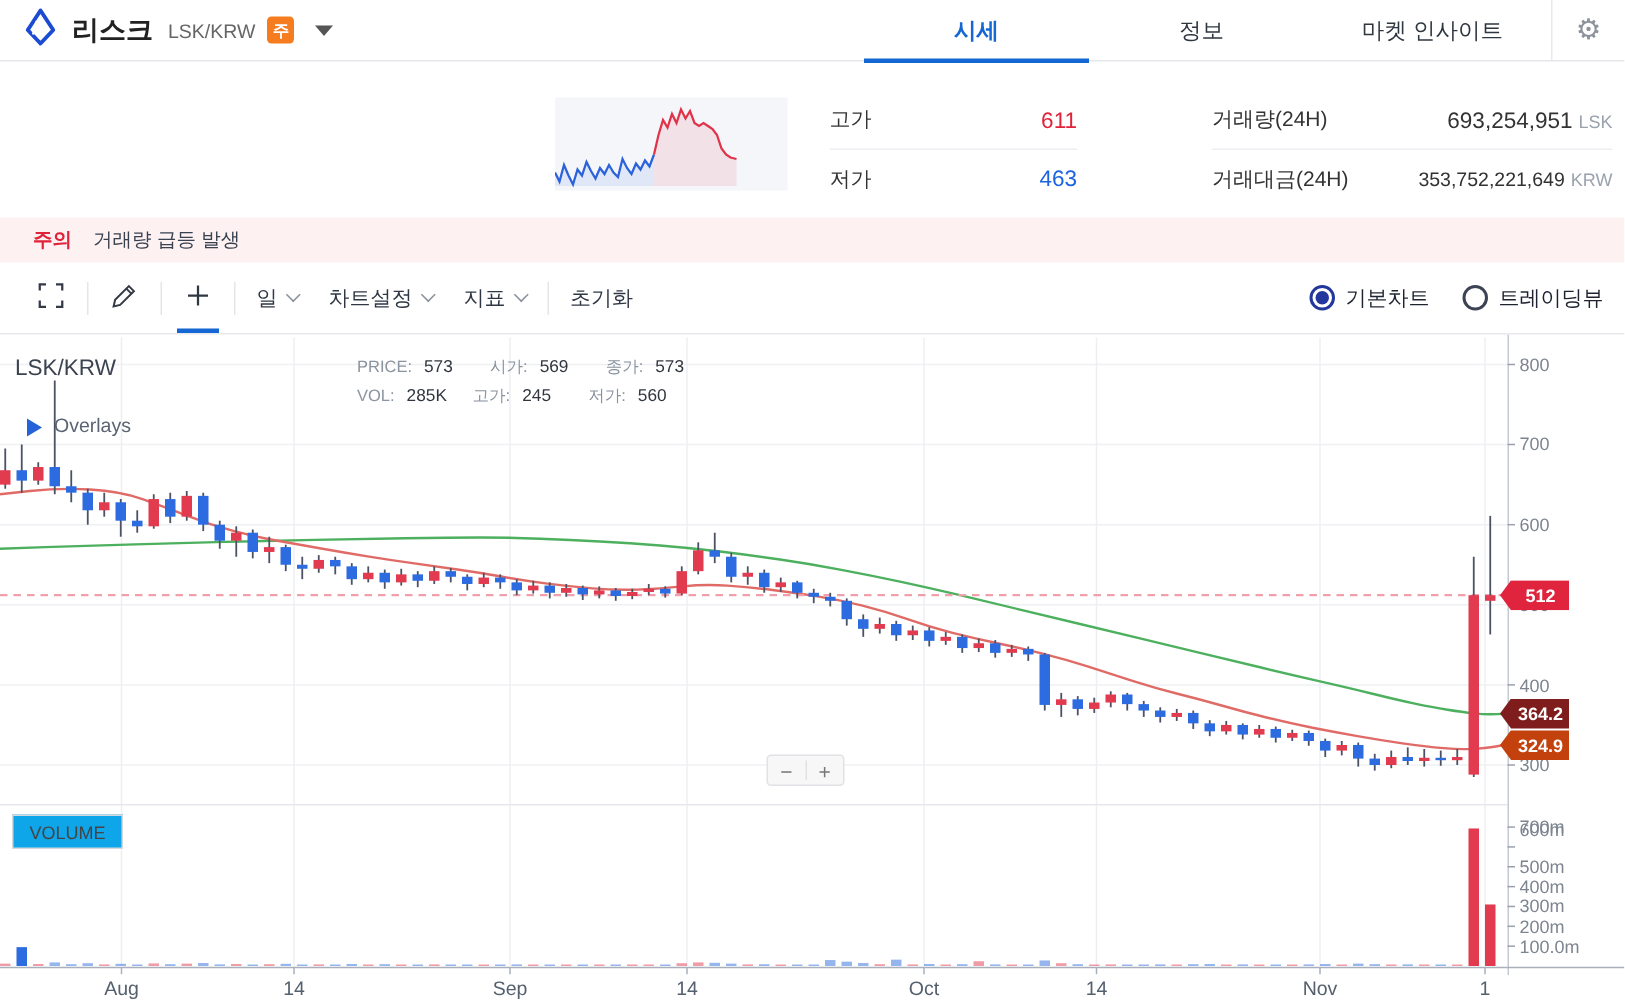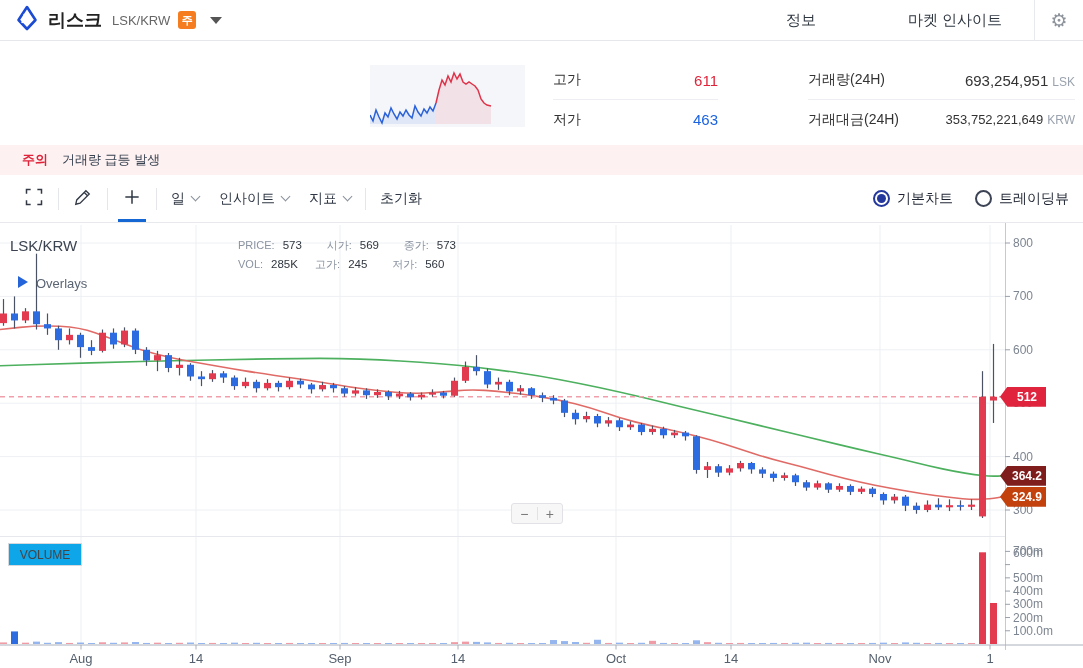--- a/index.html
+++ b/index.html
@@ -58,21 +58,21 @@
   .toolbar-right { margin-left:auto; display:flex; align-items:center; gap:22px; }
   .radio-opt { display:flex; align-items:center; gap:7px; font-size:14px; color:#1d2330; cursor:pointer; }
   .radio { width:17px; height:17px; border-radius:50%; border:2px solid #3c4354; }
   .radio.checked { border-color:#24379c; display:flex; align-items:center; justify-content:center; }
   .radio.checked::after { content:''; width:9px; height:9px; border-radius:50%; background:#24379c; }
 
   
   .chart-area { position:relative; height:445px; }
   #chart-svg { position:absolute; left:0; top:0; }
   .pane-label { position:absolute; left:10px; top:14px; font-size:15px; color:#3b4350; font-weight:500; }
-  .overlays { position:absolute; left:18px; top:53px; display:flex; align-items:flex-start; gap:8px;
+  .overlays { position:absolute; left:18px; top:53px; display:flex; align-items:flex-end; gap:8px;
     font-size:13px; color:#5a6472; }
   .overlays .tri { width:0; height:0; border-top:6px solid transparent; border-bottom:6px solid transparent;
     border-left:10px solid #2563d9; }
   .ohlc-info { position:absolute; left:238px; top:12px; line-height:18px; white-space:nowrap; }
   .oi-label { color:#8a93a0; font-size:11px; }
   .oi-val { color:#30363f; font-size:11.5px; margin:0 16px 0 8px; display:inline-block; min-width:28px; }
   .ylabel { position:absolute; left:1013px; font-size:12px; color:#7d8590; }
   .xlabel { position:absolute; top:428px; transform:translateX(-50%); font-size:13px; color:#55606e; }
   .badge { position:absolute; left:1000px; width:46px; height:20px; color:#fff; font-size:12px; font-weight:700;
     display:flex; align-items:center; justify-content:center; padding-left:8px;
@@ -98,20 +98,21 @@
           <path d="M13 2 L21.5 15 L13 24 L4.5 15 Z" fill="none" stroke="#1b4bd2" stroke-width="2.6" stroke-linejoin="round"></path>
           <path d="M10.5 9 L8 18" stroke="#fff" stroke-width="1.6"></path>
         </svg>
       </span>
       <span class="coin-name">리스크</span>
       <span class="pair-label">LSK/KRW</span>
       <span class="caution-badge">주</span>
       <span class="head-caret"></span>
     </div>
     <div class="tabs">
+      <div class="tab active">시세</div>
       <div class="tab">정보</div>
       <div class="tab wide">마켓 인사이트</div>
       <div class="tab-sep"></div>
       <div class="gear-cell">⚙</div>
     </div>
   </div>
 
   <div class="summary">
     <div class="sparkline-box">
       <svg id="spark-svg" width="155" height="62">
@@ -176,21 +177,21 @@
             <path d="M4 12h16"></path>
         </svg>
       </span>
     </div>
     <div class="tool-sep"></div>
     <div class="tool-btn">
       <span>일</span>
         <span class="chev"></span>
     </div>
     <div class="tool-btn">
-      <span>인사이트</span>
+      <span>차트설정</span>
         <span class="chev"></span>
     </div>
     <div class="tool-btn">
       <span>지표</span>
         <span class="chev"></span>
     </div>
     <div class="tool-sep"></div>
     <div class="tool-btn">초기화</div>
     <div class="toolbar-right">
       <div class="radio-opt">

